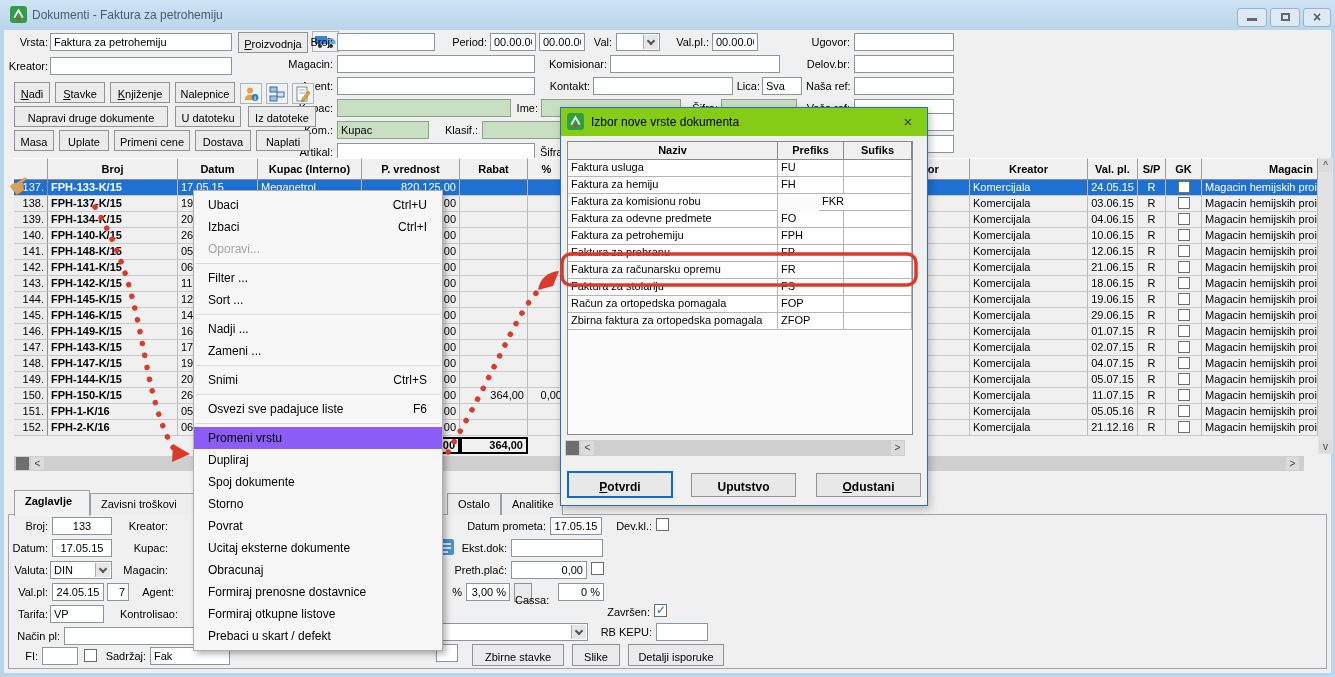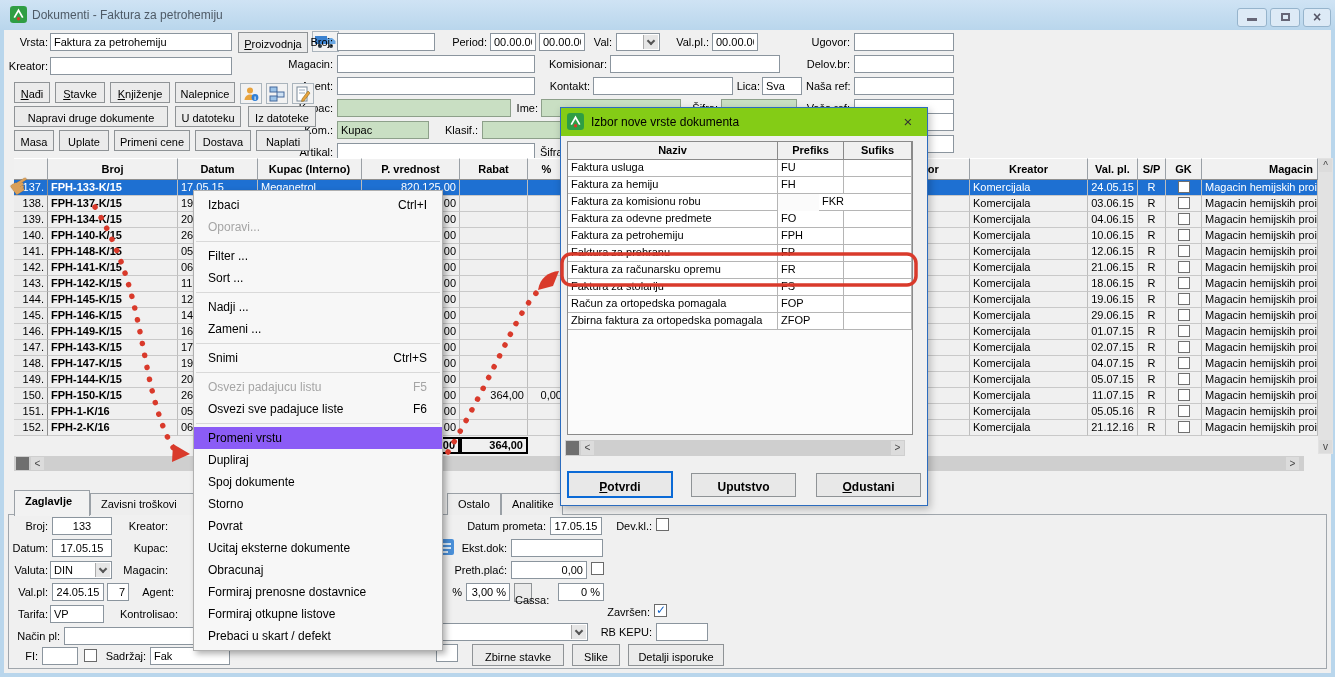--- a/index.html
+++ b/index.html
@@ -601,20 +601,24 @@
       <div class="sarrow" style="left:16px;top:1px;width:13px;height:14px;line-height:14px">&lt;</div>
       <div class="sarrow" style="left:326px;top:1px;width:13px;height:14px;line-height:14px">&gt;</div>
     </div>
     <button class="dlgbtn focus ul-first" style="left:6px;top:363px;width:106px">Potvrdi</button>
     <button class="dlgbtn" style="left:130px;top:365px;width:105px">Uputstvo</button>
     <button class="dlgbtn ul-first" style="left:255px;top:365px;width:105px">Odustani</button>
   </div>
 
   <div id="ctxmenu">
       <div class="mi">
+        <span>Ubaci</span>
+        <span>Ctrl+U</span>
+      </div>
+      <div class="mi">
         <span>Izbaci</span>
         <span>Ctrl+I</span>
       </div>
       <div class="mi dis">
         <span>Oporavi...</span>
         <span></span>
       </div>
       <div class="msep"></div>
       <div class="mi">
         <span>Filter ...</span>
@@ -632,24 +636,20 @@
       <div class="mi">
         <span>Zameni ...</span>
         <span></span>
       </div>
       <div class="msep"></div>
       <div class="mi">
         <span>Snimi</span>
         <span>Ctrl+S</span>
       </div>
       <div class="msep"></div>
-      <div class="mi dis">
-        <span>Osvezi padajucu listu</span>
-        <span>F5</span>
-      </div>
       <div class="mi">
         <span>Osvezi sve padajuce liste</span>
         <span>F6</span>
       </div>
       <div class="msep"></div>
       <div class="mi hl">
         <span>Promeni vrstu</span>
         <span></span>
       </div>
       <div class="mi">

